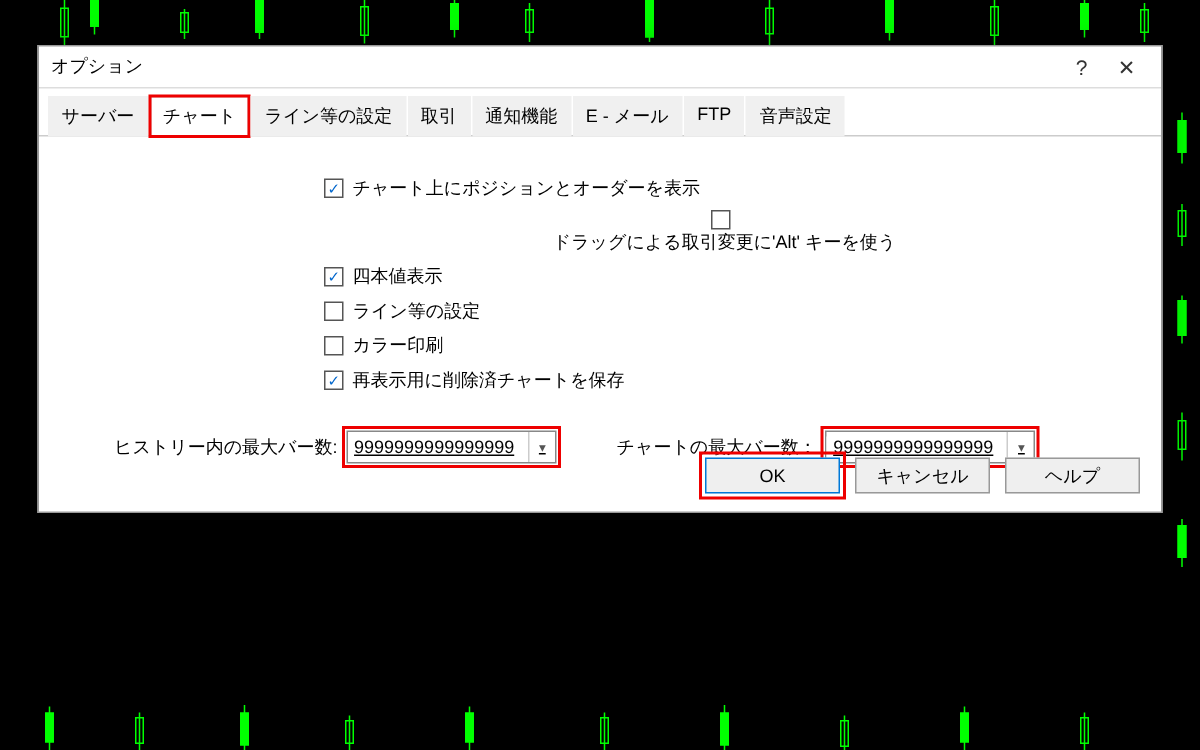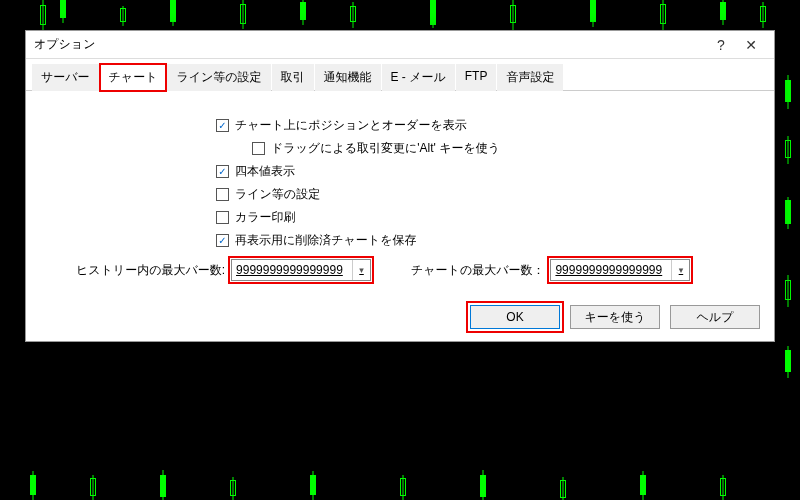--- a/index.html
+++ b/index.html
@@ -81,36 +81,36 @@
   .tab.active {
     background: #fff;
     border-color: #ccc;
     border-bottom: 1px solid #fff;
   }
   .tab.hl { outline: 2px solid #e00; outline-offset: -1px; }
   .content {
     padding: 20px 40px 0 190px;
   }
   .row { margin: 6px 0; display: flex; align-items: center; }
-  .row.indent { margin-left: 36px; }
+  .row.indent { margin-left: 16px; flex-direction: column; }
   .chk {
     width: 13px; height: 13px;
     border: 1px solid #555;
     margin-right: 6px;
     display: inline-flex;
     align-items: center;
     justify-content: center;
     font-size: 10px;
     color: #0066cc;
     background: #fff;
   }
   .fields {
     display: flex;
     align-items: flex-start;
-    margin-top: 10px;
+    margin-top: 25px;
     margin-left: -140px;
   }
   .fields .grp { display: flex; align-items: center; gap: 6px; }
   .fields .spacer { width: 40px; }
   .combo {
     display: flex;
     align-items: center;
     border: 1px solid #888;
     height: 22px;
     background: #fff;
@@ -298,16 +298,16 @@
         <div class="combo hl">
           <input value="9999999999999999" style="">
           <div class="arrow">▾</div>
         </div>
       </div>
     </div>
   </div>
 
   <div class="footer">
     <button class="primary">OK</button>
-    <button>キーを使う</button>
+    <button>キャンセル</button>
     <button>ヘルプ</button>
   </div>
 </div>
 
 </body></html>

